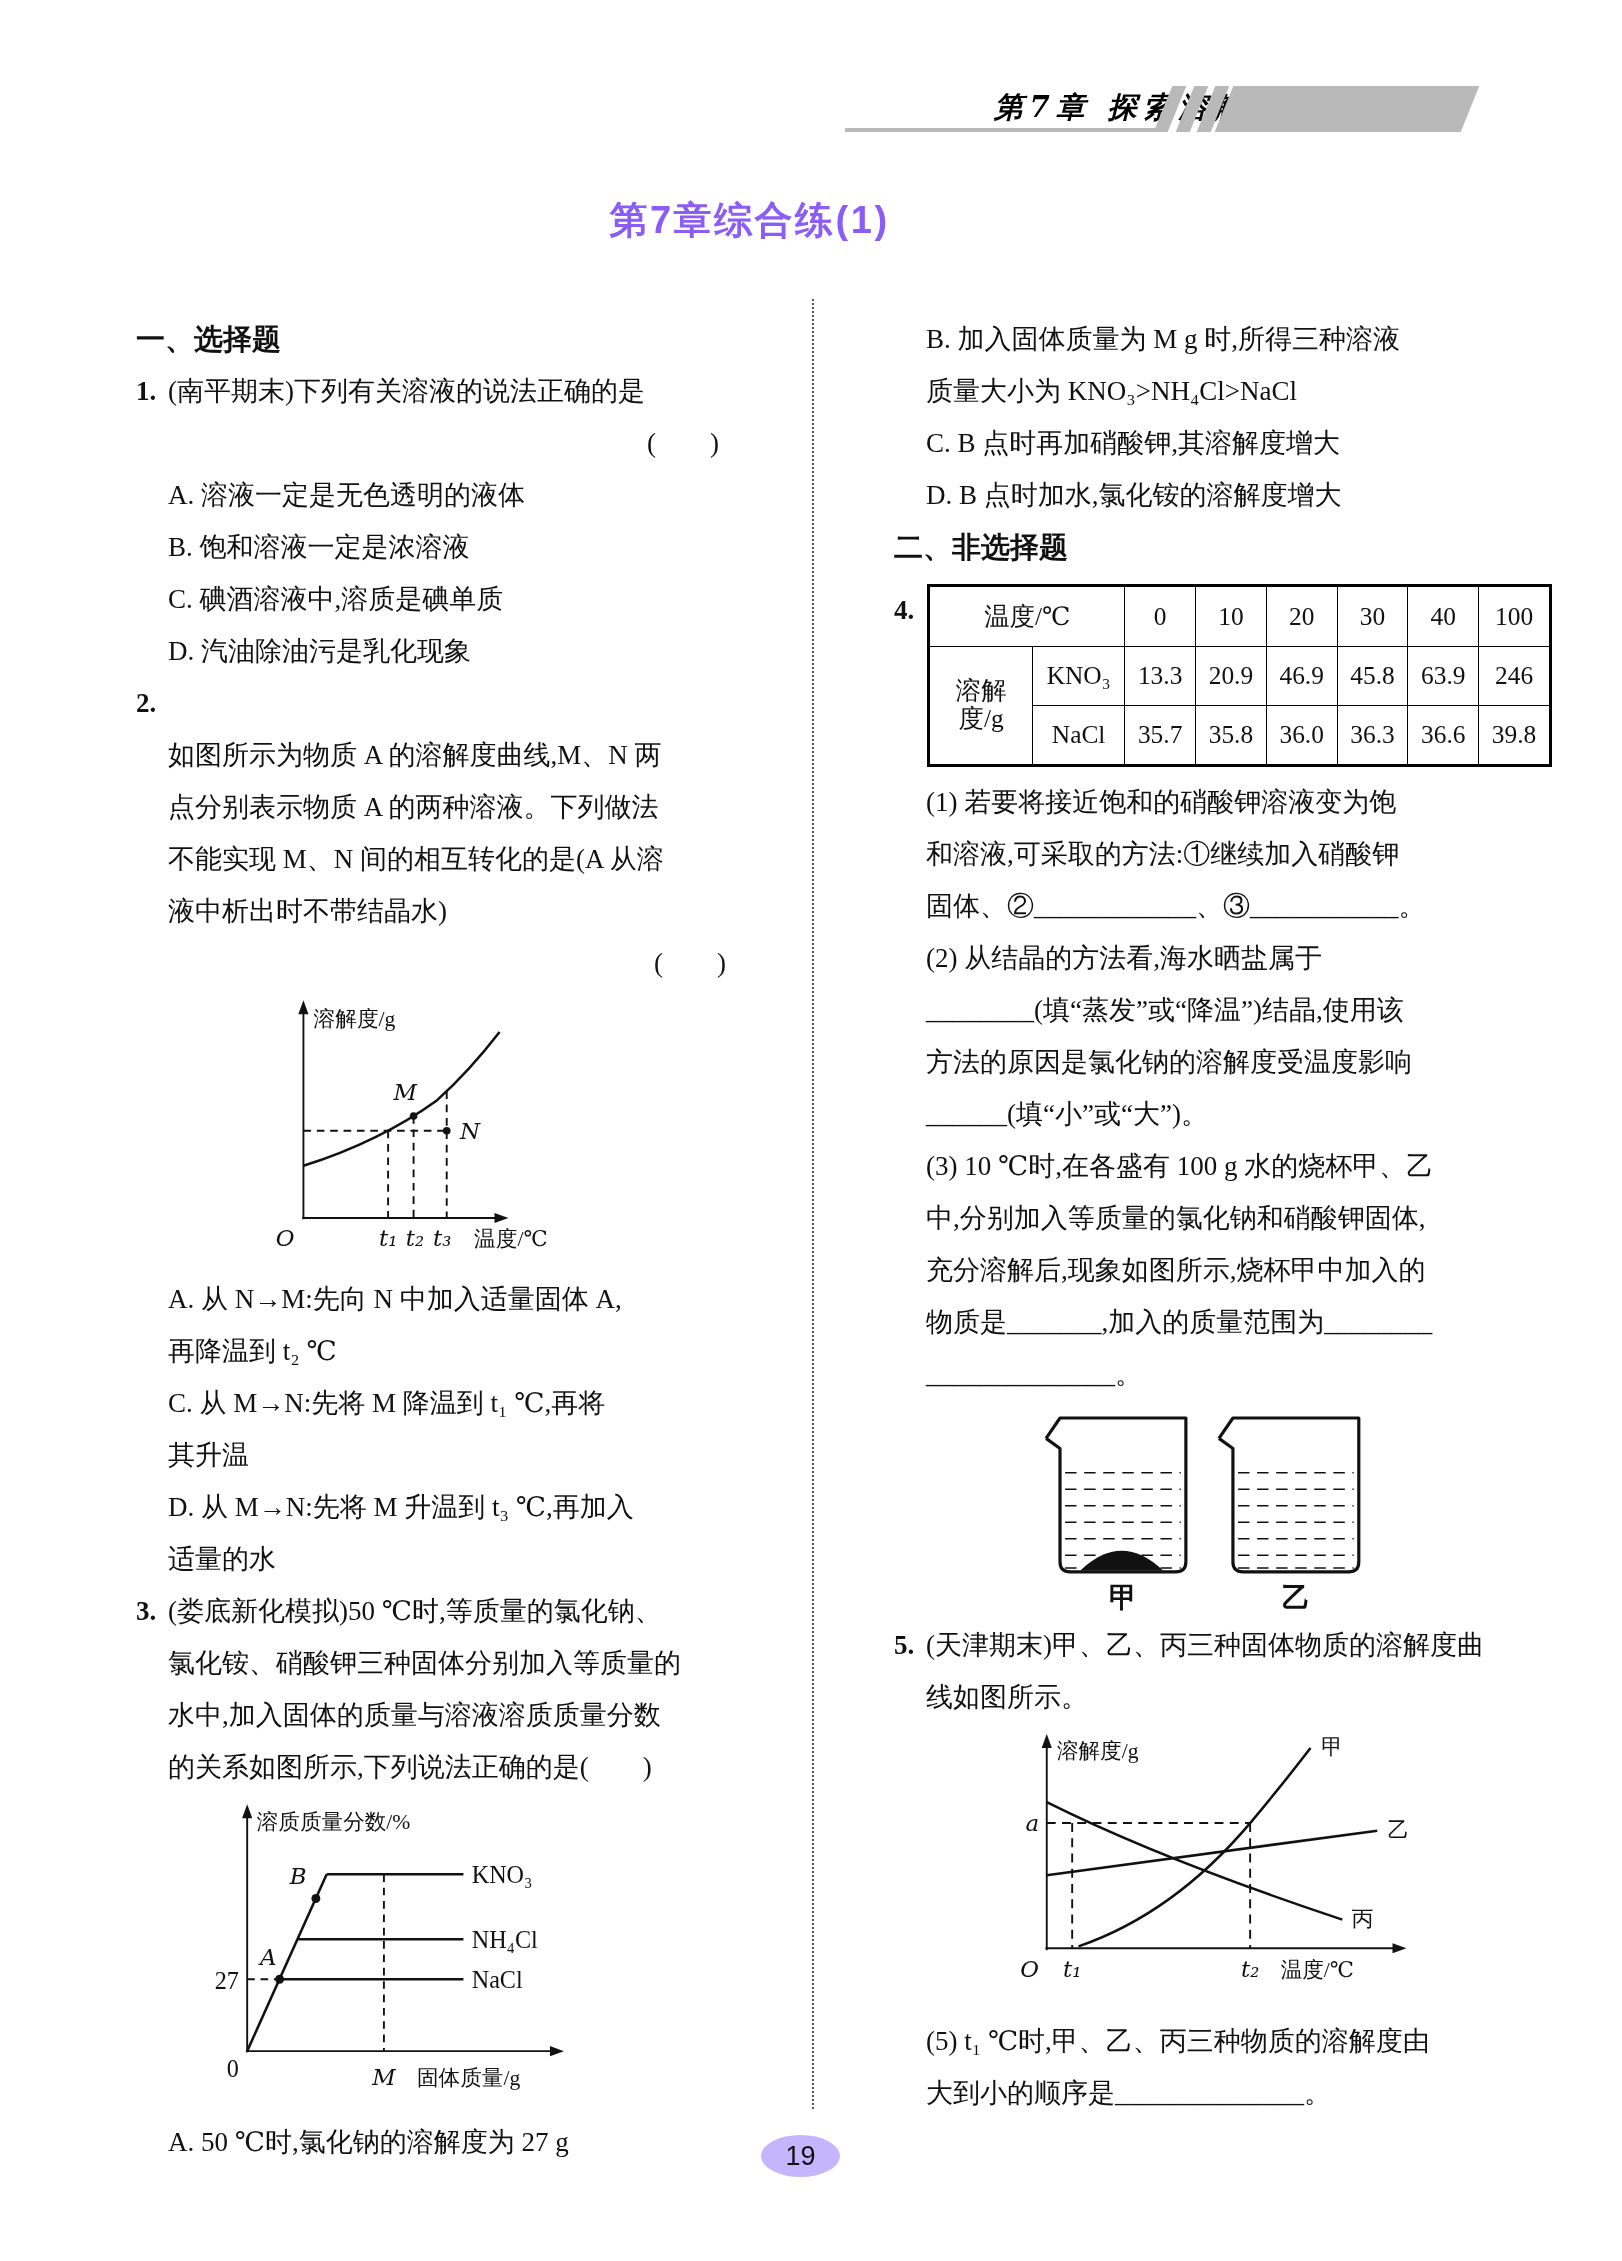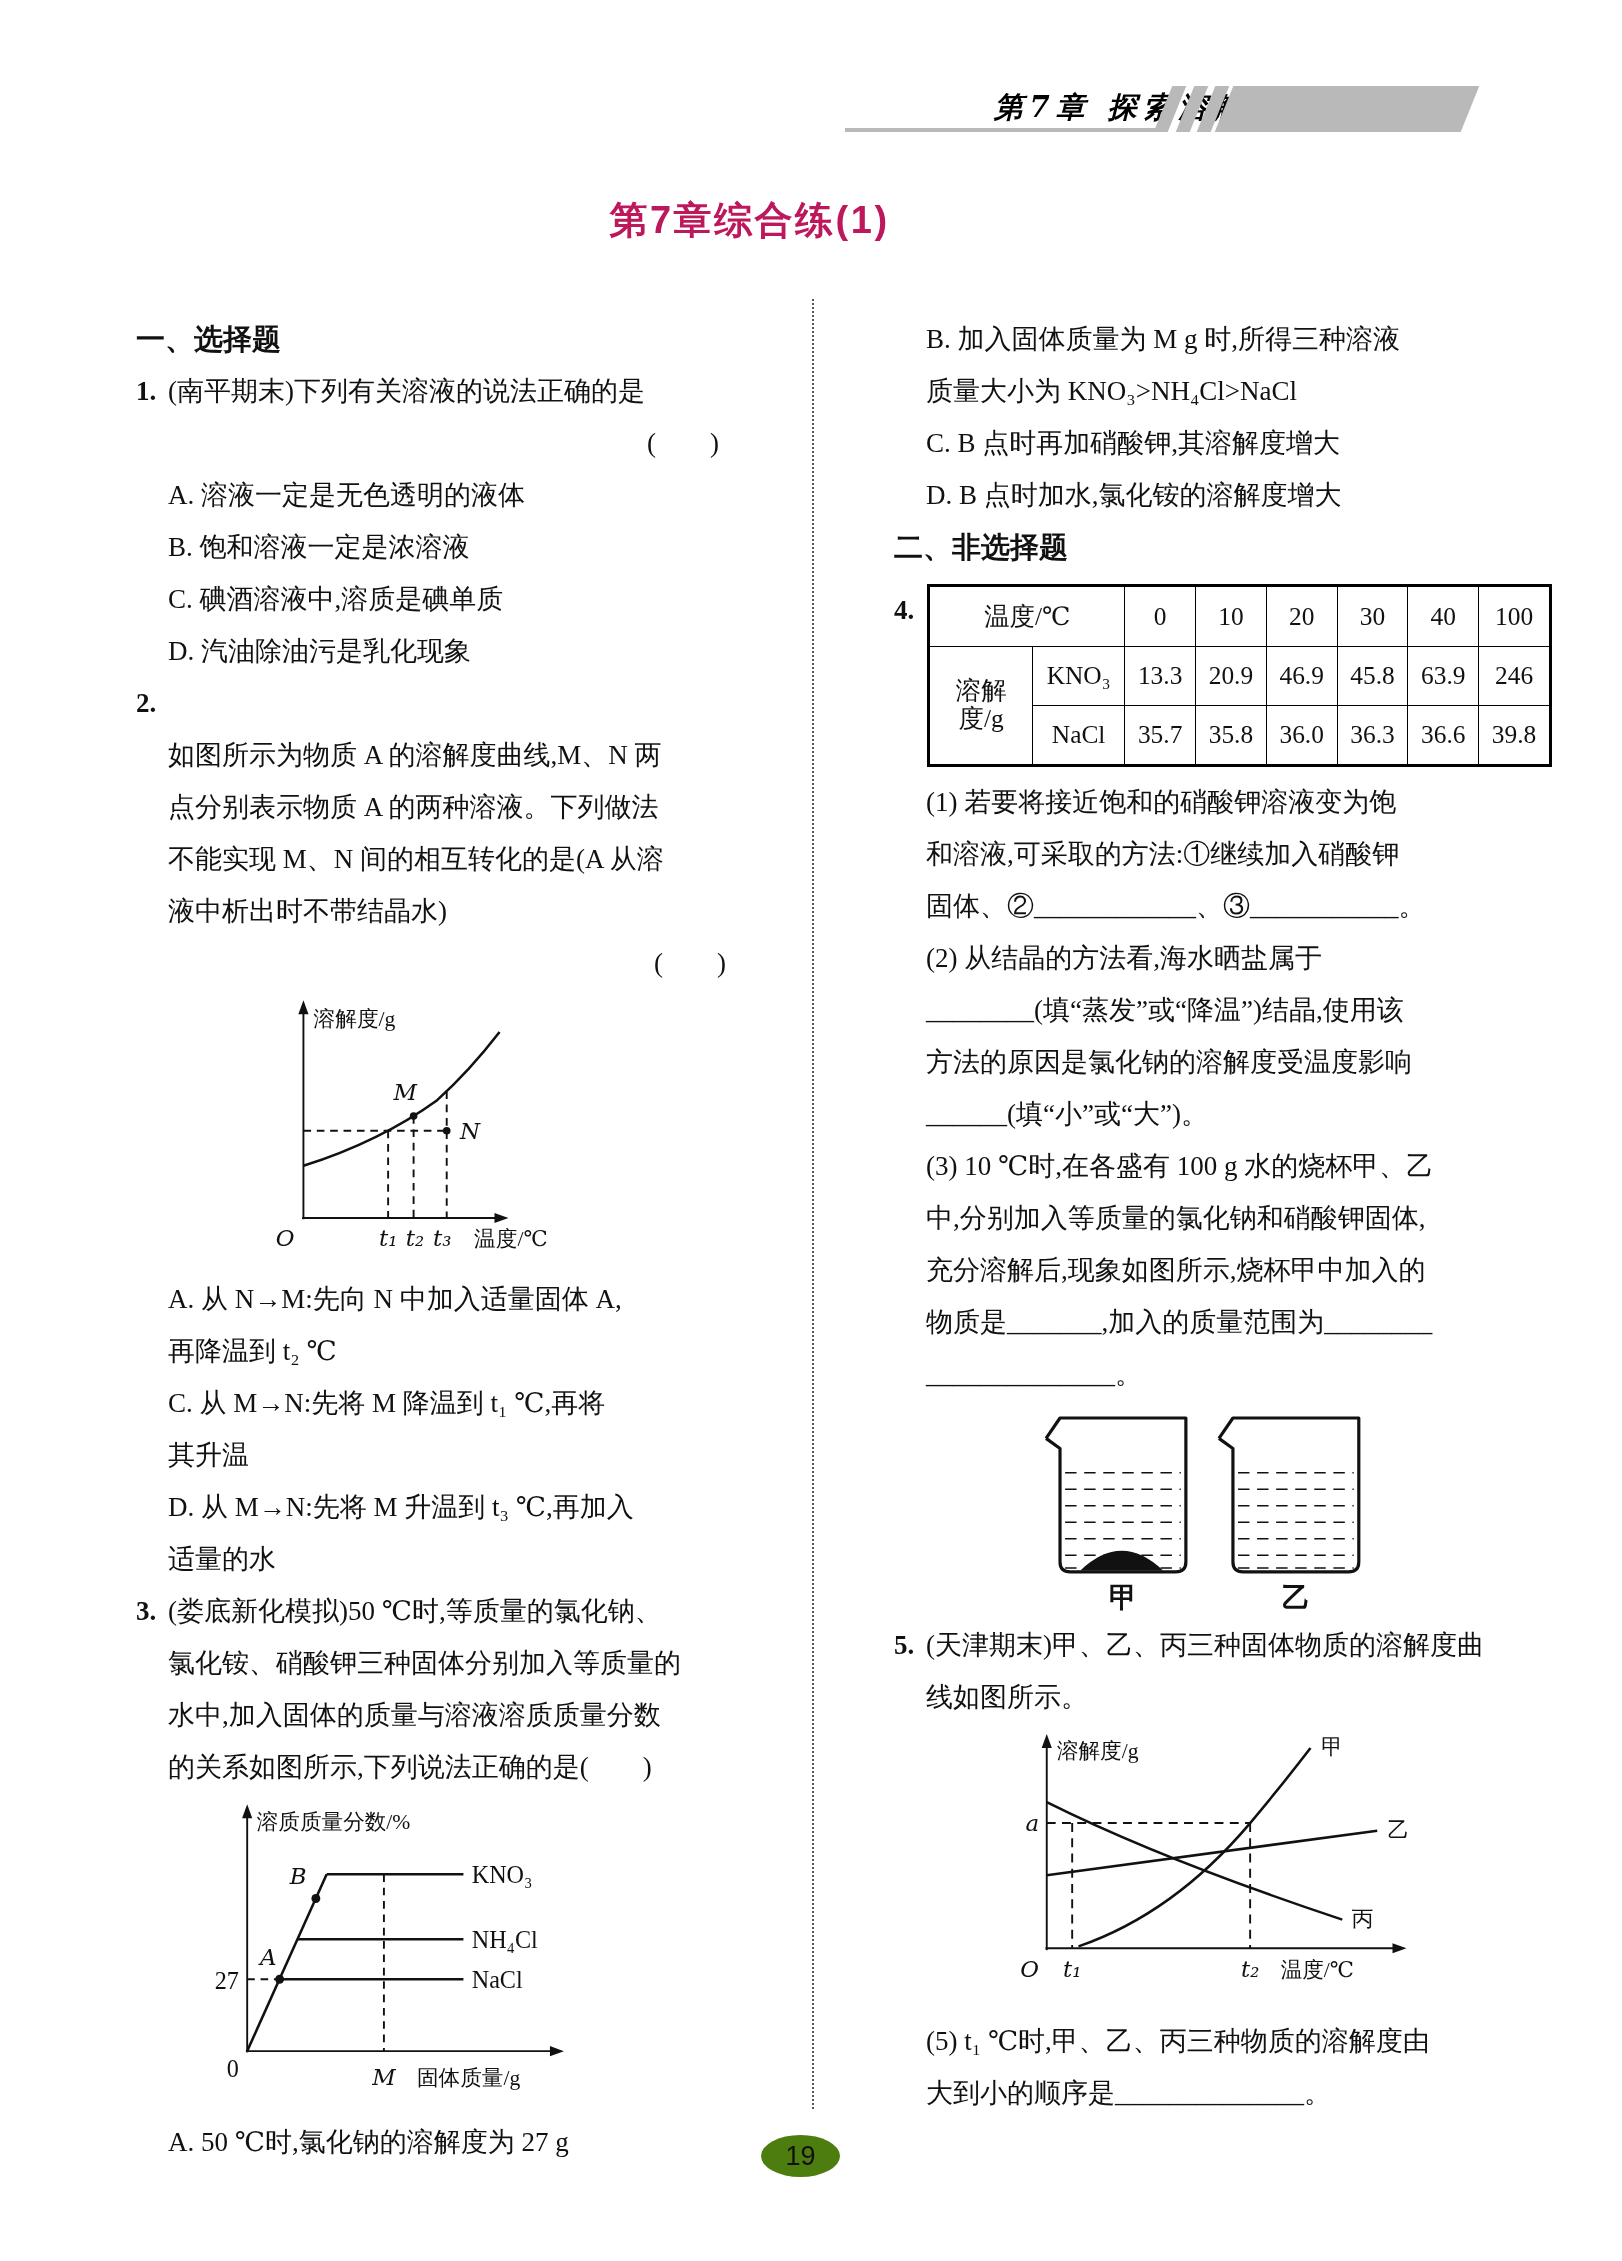--- a/index.html
+++ b/index.html
@@ -30,21 +30,21 @@
   }
   .deco-block{
     position:absolute;top:0;left:61px;width:246px;height:46px;background:#b9b9b9;
     transform:skewX(-22deg);
   }
   
   .page-title{
     position:absolute;left:578px;top:195px;width:343px;
     text-align:center;
     font-family:"Liberation Sans","DejaVu Sans",sans-serif;
-    font-weight:bold;font-size:38px;letter-spacing:2.5px;color:#be185d;
+    font-weight:bold;font-size:38px;letter-spacing:2.5px;color:#8b5cf6;
     margin:0;
   }
   
   .column-divider{
     position:absolute;left:812px;top:299px;height:1810px;width:0;
     border-left:2.5px dotted #555;
   }
   .col{position:absolute;top:313px;line-height:52px;}
   .col-left{left:136px;width:650px;}
   .col-right{left:894px;width:658px;}
@@ -78,21 +78,21 @@
     text-align:center;
   }
   .sol-table td{border:1.3px solid #000;padding:7.6px 5.1px;height:43px;}
   .sol-table .c-corner{width:184px;}
   .sol-table .c-rowhead{width:105px;}
   .sol-table .c-name{width:86px;}
   .sol-table .c-val{width:64px;}
   
   .page-num{
     position:absolute;left:761px;top:2135px;width:79px;height:42px;
-    background:#4d7c0f;border-radius:50%;
+    background:#c4b5fd;border-radius:50%;
     display:flex;align-items:center;justify-content:center;
     font-family:"Liberation Sans","DejaVu Sans",sans-serif;font-size:27px;color:#111;
   }
 </style>
 </head>
 <body>
 
 <div class="page">
 
   <div class="chapter-header">第7章  探索溶解现象</div>

